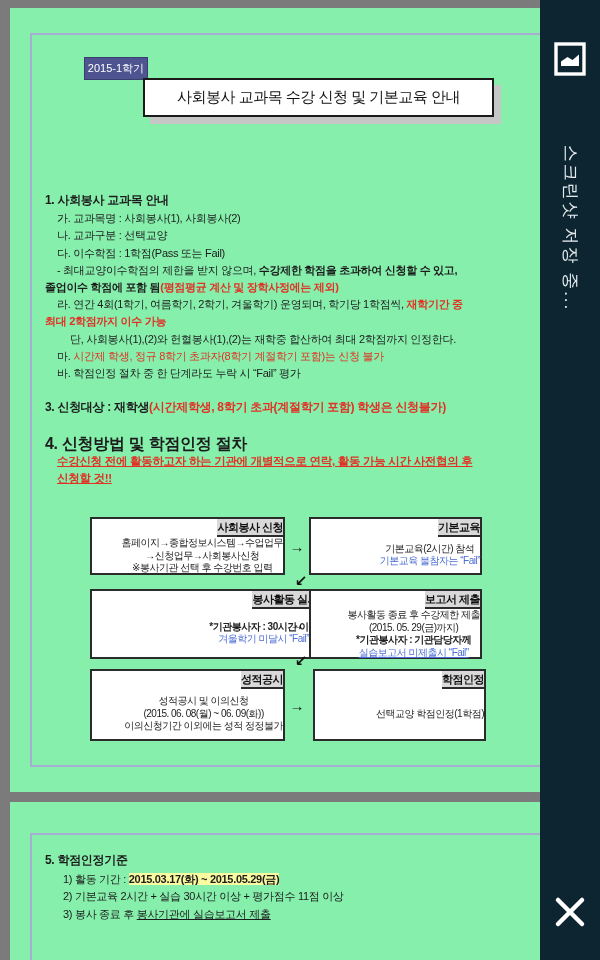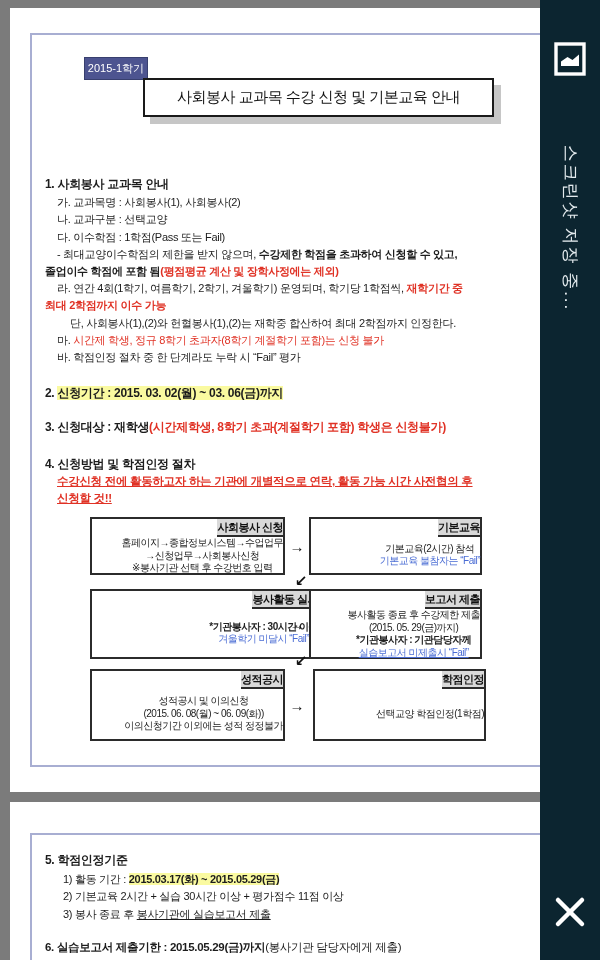--- a/index.html
+++ b/index.html
@@ -2,52 +2,52 @@
 <html><head>
 <meta charset="utf-8">
 <style>
   html,body{margin:0;padding:0;}
   body{
     width:600px;height:960px;position:relative;overflow:hidden;
     background:#7b7b7b;
     font-family:"Liberation Sans","DejaVu Sans",sans-serif;
   }
   
-  .page{position:absolute;left:10px;width:530px;background:#ffffff;overflow:hidden;}
+  .page{position:absolute;left:10px;width:530px;background:#86efac;overflow:hidden;}
   .page1{top:8px;height:784px;}
   .page2{top:802px;height:176px;}
   .frame{position:absolute;border:2px solid #a8aed2;}
   .frame1{left:20px;top:25px;width:524px;height:730px;}
   .frame2{left:20px;top:31px;width:524px;height:200px;}
   
   .badge{
     position:absolute;left:74px;top:49px;width:62px;height:21px;
     background:#4d5490;border:1px solid #383f6e;color:#fff;
     font-size:11px;display:flex;align-items:center;justify-content:center;
   }
   .title-box{
     position:absolute;left:133px;top:70px;width:347px;height:35px;
     background:#fff;border:2px solid #1a1a1a;box-shadow:7px 7px 0 0 #c6c6c6;
     display:flex;align-items:center;justify-content:center;
     font-size:15px;font-weight:500;color:#111;letter-spacing:-0.5px;white-space:nowrap;
   }
   
-  .content1{position:absolute;left:35px;top:168px;width:486px;
+  .content1{position:absolute;left:35px;top:184px;width:486px;
     font-size:11px;line-height:17.2px;color:#1c1c1c;letter-spacing:-0.3px;}
   .content1 .h{font-size:12px;font-weight:bold;margin:0 0 1px 0;}
   .l{white-space:nowrap;}
   .in1{padding-left:12px;}
   .in2{padding-left:25px;}
   .b{font-weight:bold;}
   .red{color:#e03225;text-align:center;}
   .redb{color:#e03225;font-weight:bold;}
   .hl{background:#fafaa0;}
   .sec2{margin-top:19px;font-size:12px;font-weight:bold;}
   .sec3{margin-top:17px;font-size:12px;font-weight:bold;}
-  .sec4{margin-top:19px;font-size:12px;font-weight:bold;}
+  .sec4{margin-top:19px;font-size:16px;font-weight:bold;}
   .warn{padding-left:12px;color:#e03225;font-weight:bold;text-decoration:underline;font-size:11.5px;}
   
   .flow{position:absolute;left:80px;top:509px;width:394px;height:236px;}
   .fbox{position:absolute;border:2px solid #2b2b2b;background:#fff;display:flex;flex-direction:column;align-items:flex-end;}
   .fhead{background:#d9d9d9;border-bottom:2px solid #2b2b2b;font-size:11px;font-weight:bold;
     text-align:center;line-height:16px;height:16px;color:#111;letter-spacing:-0.5px;}
   .fbody{flex:1;display:flex;flex-direction:column;align-items:center;justify-content:center;
     font-size:10px;line-height:12.5px;text-align:center;color:#222;letter-spacing:-0.5px;}
   .blue{color:#4a6cd4;}
   .blueu{color:#4a6cd4;text-decoration:underline;}
@@ -97,21 +97,20 @@
     <div class="l in1"><span>나. 교과구분 : 선택교양</span></div>
     <div class="l in1"><span>다. 이수학점 : 1학점(Pass 또는 Fail)</span></div>
     <div class="l in1"><span>- 최대교양이수학점의 제한을 받지 않으며, </span><span class="b">수강제한 학점을 초과하여 신청할 수 있고,</span></div>
     <div class="l"><span class="b">졸업이수 학점에 포함 됨</span><span class="redb">(평점평균 계산 및 장학사정에는 제외)</span></div>
     <div class="l in1"><span>라. 연간 4회(1학기, 여름학기, 2학기, 겨울학기) 운영되며, 학기당 1학점씩, </span><span class="redb">재학기간 중</span></div>
     <div class="l"><span class="redb">최대 2학점까지 이수 가능</span></div>
     <div class="l in2"><span>단, 사회봉사(1),(2)와 헌혈봉사(1),(2)는 재학중 합산하여 최대 2학점까지 인정한다.</span></div>
     <div class="l in1"><span>마. </span><span class="red">시간제 학생, 정규 8학기 초과자(8학기 계절학기 포함)는 신청 불가</span></div>
     <div class="l in1"><span>바. 학점인정 절차 중 한 단계라도 누락 시 “Fail” 평가</span></div>
 
-    <div class="l sec2"><span>2. </span><span class="hl">신청기간 : 2015. 03. 02(월) ~ 03. 06(금)까지</span></div>
 
     <div class="l sec3"><span>3. 신청대상 : 재학생</span><span class="redb">(시간제학생, 8학기 초과(계절학기 포함) 학생은 신청불가)</span></div>
 
     <div class="l sec4">4. 신청방법 및 학점인정 절차</div>
     <div class="l warn">수강신청 전에 활동하고자 하는 기관에 개별적으로 연락, 활동 가능 시간 사전협의 후</div>
     <div class="l warn">신청할 것!!</div>
   </div>
 
   <div class="flow">
     <div class="fbox bA">
@@ -169,21 +168,20 @@
   </div>
 </div>
 
 <div class="page page2">
   <div class="frame frame2"></div>
   <div class="content2">
     <div class="h l">5. 학점인정기준</div>
     <div class="l inP"><span>1) 활동 기간 : </span><span class="hl b">2015.03.17(화) ~ 2015.05.29(금)</span></div>
     <div class="l inP"><span>2) 기본교육 2시간 + 실습 30시간 이상 + 평가점수 11점 이상</span></div>
     <div class="l inP"><span>3) 봉사 종료 후 </span><span class="u">봉사기관에 실습보고서 제출</span></div>
-    <div class="l sec6"><span class="b">6. 실습보고서 제출기한 : 2015.05.29(금)까지</span><span>(봉사기관 담당자에게 제출)</span></div>
   </div>
 </div>
 
 <div class="sidebar">
   <div class="shot-icon">
     <svg width="32" height="34" viewBox="0 0 32 34" xmlns="http://www.w3.org/2000/svg">
       <rect x="2" y="2" width="28" height="30" fill="none" stroke="#ffffff" stroke-width="3.4"></rect>
       <path d="M7 24 L7 19.5 L13.5 15 L18.5 18 L25 12.5 L25 24 Z" fill="#ffffff"></path>
     </svg>
   </div>

